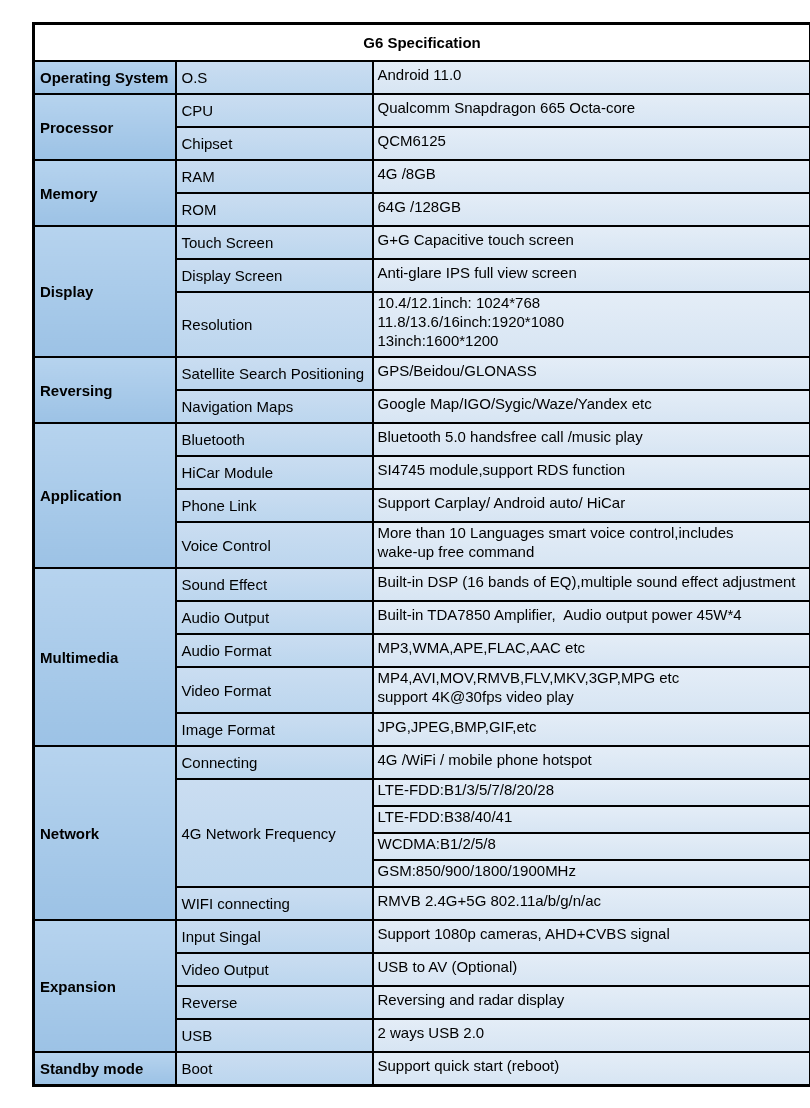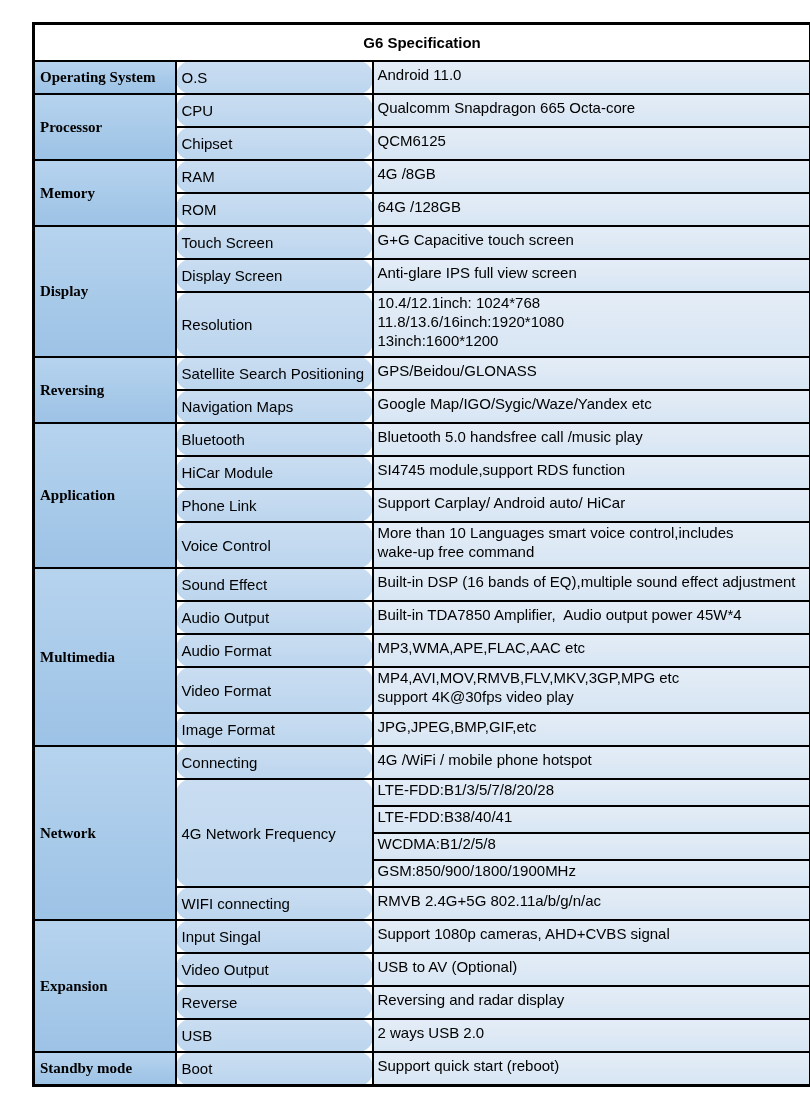--- a/index.html
+++ b/index.html
@@ -40,27 +40,25 @@
     font-weight: bold;
     font-size: 23px;
     line-height: 23px;
     color: #1F4E79;
   }
   td.category-cell {
     width: 138px;
     padding: 6px 2px 6px 5px;
     font-weight: bold;
     background: linear-gradient(180deg, #B6D3EE 0%, #9CC2E5 100%);
-    font-family: Liberation Serif, serif;
   }
   td.item-cell {
     width: 190px;
     padding: 6px 4px 6px 5px;
     background: linear-gradient(180deg, #CADDF1 0%, #BCD6EE 100%);
-    border-radius: 15px;
   }
   td.value-cell {
     padding: 0 2px 6px 4px;
     background: linear-gradient(180deg, #E4EDF7 0%, #D7E5F3 100%);
     white-space: pre-wrap;
   }
 </style>
 </head>
 <body>
 

